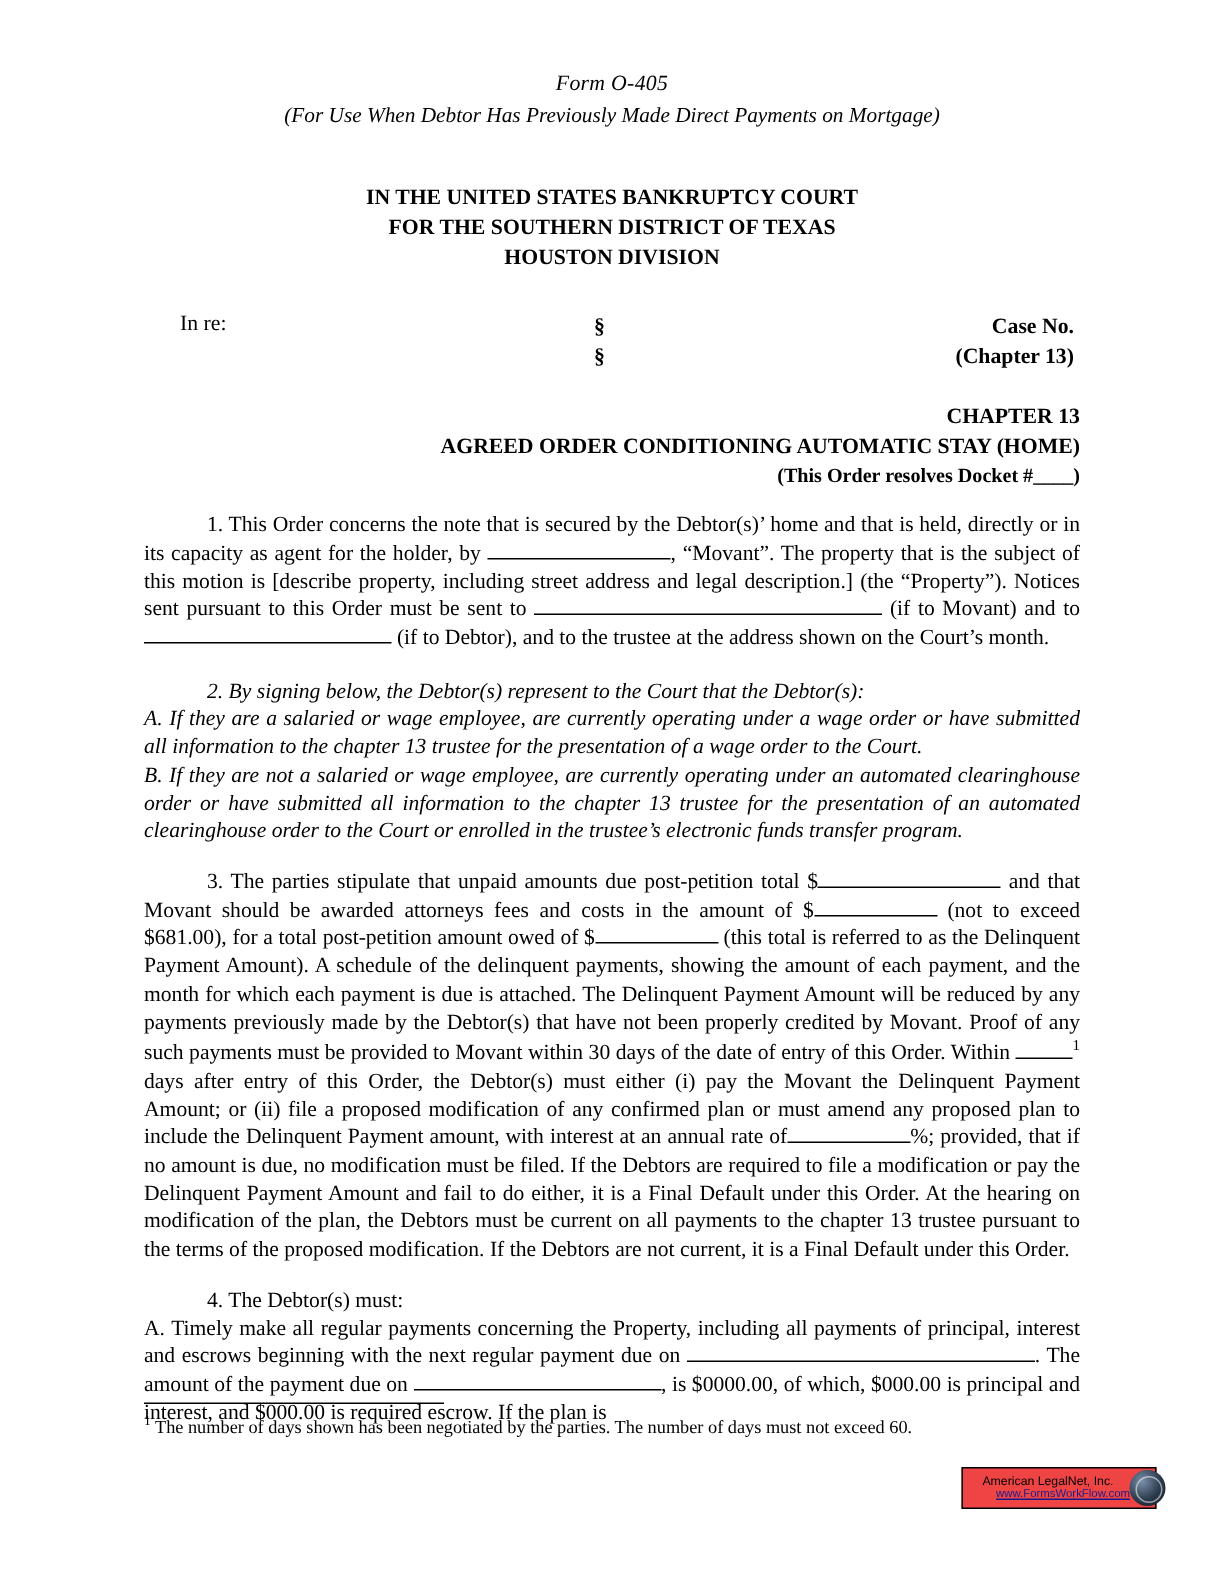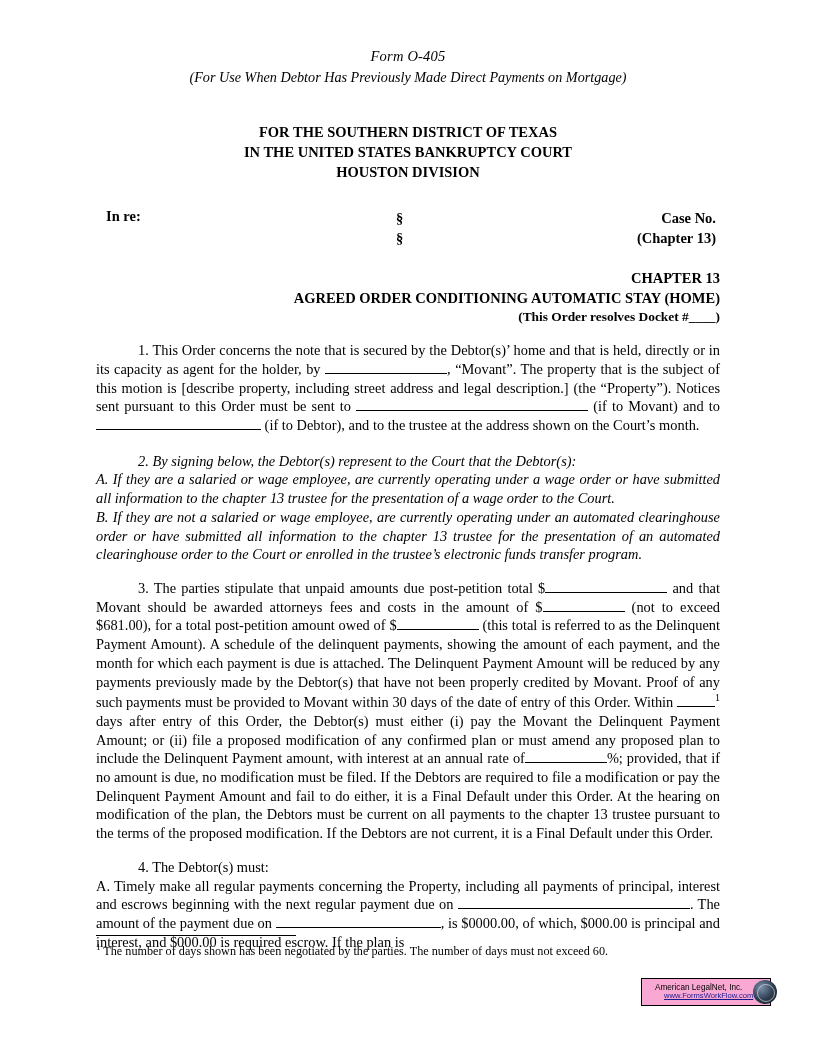--- a/index.html
+++ b/index.html
@@ -40,23 +40,23 @@
   }
 
   .parties {
     margin-top: 26px;
     position: relative;
     height: 46px;
     font-size: 14.5px;
   }
   .parties .inre {
     position: absolute;
-    left: 10px;
+    left: 24px;
     top: 0;
-    font-weight: bold;
+    font-weight: normal;
   }
   .parties .sect {
     position: absolute;
     left: 300px;
     top: 0;
     font-weight: bold;
     line-height: 1.42;
     text-align: center;
   }
   .parties .caseno {
@@ -122,21 +122,21 @@
   }
   .footnote sup { font-size: 9px; vertical-align: super; }
 
   .stamp {
     position: absolute;
     left: 641px;
     top: 978px;
     width: 128px;
     height: 26px;
     border: 1px solid #000;
-    background: #f9a8d4;
+    background: #ef4444;
     display: flex;
     align-items: center;
   }
   .stamp .txt {
     flex: 1;
     text-align: center;
     line-height: 1.05;
     padding-left: 2px;
   }
   .stamp .t1 { font-size: 8.2px; font-family: "Liberation Sans", sans-serif; }
@@ -162,22 +162,22 @@
 <body>
 
 <div class="page">
 
   <div class="form-header">
     <div class="line1">Form O-405</div>
     <div class="line2">(For Use When Debtor Has Previously Made Direct Payments on Mortgage)</div>
   </div>
 
   <div class="court-block">
+    <div>IN THE UNITED STATES BANKRUPTCY COURT</div>
     <div>FOR THE SOUTHERN DISTRICT OF TEXAS</div>
-    <div>IN THE UNITED STATES BANKRUPTCY COURT</div>
     <div>HOUSTON DIVISION</div>
   </div>
 
   <div class="parties">
     <div class="inre">In re:</div>
     <div class="sect">
       <div>§</div>
       <div>§</div>
     </div>
     <div class="caseno">

